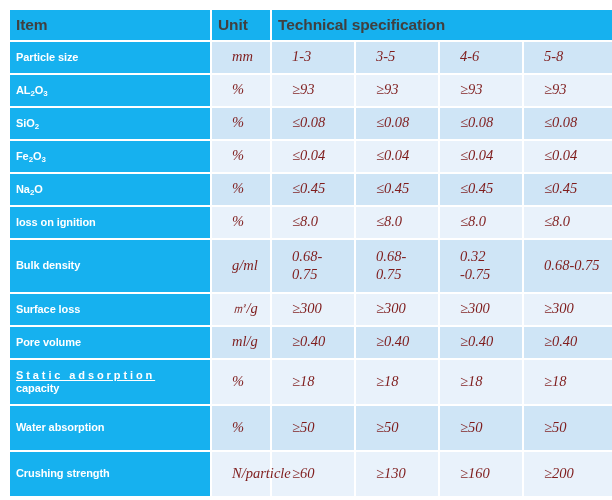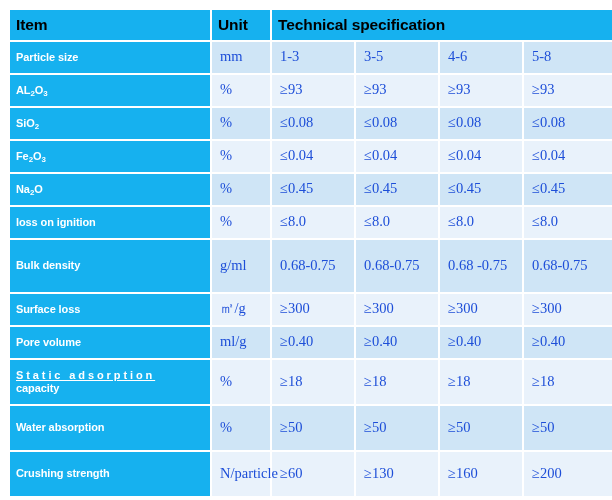--- a/index.html
+++ b/index.html
@@ -21,21 +21,21 @@
     table-layout:fixed;
   }
   col.c-item{width:200px;}
   col.c-unit{width:58px;}
   col.c-spec{width:82px;}
   col.c-spec-last{width:97px;}
 
   
   tr.header-row td{
     background:#16b1ef;
-    color:#000000;
+    color:#404040;
     font-weight:bold;
     font-size:15.5px;
     padding:5px 6px 6px 6px;
     vertical-align:middle;
     letter-spacing:-0.1px;
   }
   td.head-item{}
   td.head-unit{}
   td.head-spec{}
 
@@ -60,26 +60,27 @@
     text-decoration:underline;
   }
   td.item-cell .sp-line2{
     display:block;
     letter-spacing:-0.1px;
   }
   sub{font-size:0.72em; vertical-align:baseline; position:relative; top:2px;}
 
   
   td.unit-cell, td.spec-cell{
-    color:#1d4ed8;
+    color:#7f1d1d;
     font-size:14.5px;
-    padding:4px 7px 5px 8px;
+    padding:4px 7px 5px 20px;
     vertical-align:middle;
     line-height:1.22;
     font-family:"Liberation Serif", serif;
+    font-style:italic;
   }
 
   tr.r-particle td.unit-cell, tr.r-particle td.spec-cell{background:#cfe5f6;}
   tr.r-al td.unit-cell,       tr.r-al td.spec-cell{background:#e9f2fb;}
   tr.r-si td.unit-cell,       tr.r-si td.spec-cell{background:#cfe5f6;}
   tr.r-fe td.unit-cell,       tr.r-fe td.spec-cell{background:#e9f2fb;}
   tr.r-na td.unit-cell,       tr.r-na td.spec-cell{background:#cfe5f6;}
   tr.r-loi td.unit-cell,      tr.r-loi td.spec-cell{background:#e9f2fb;}
   tr.r-bulk td.unit-cell,     tr.r-bulk td.spec-cell{background:#cfe5f6;}
   tr.r-surf td.unit-cell,     tr.r-surf td.spec-cell{background:#e9f2fb;}
@@ -166,21 +167,21 @@
         <td class="spec-cell">≤8.0</td>
         <td class="spec-cell">≤8.0</td>
         <td class="spec-cell">≤8.0</td>
       </tr>
 
       <tr class="r-bulk h-tall">
         <td class="item-cell">Bulk density</td>
         <td class="unit-cell">g/ml</td>
         <td class="spec-cell">0.68-0.75</td>
         <td class="spec-cell">0.68-0.75</td>
-        <td class="spec-cell">0.68 -0.75</td>
+        <td class="spec-cell">0.32 -0.75</td>
         <td class="spec-cell">0.68-0.75</td>
       </tr>
 
       <tr class="r-surf h-std">
         <td class="item-cell">Surface loss</td>
         <td class="unit-cell">㎡/g</td>
         <td class="spec-cell">≥300</td>
         <td class="spec-cell">≥300</td>
         <td class="spec-cell">≥300</td>
         <td class="spec-cell">≥300</td>

